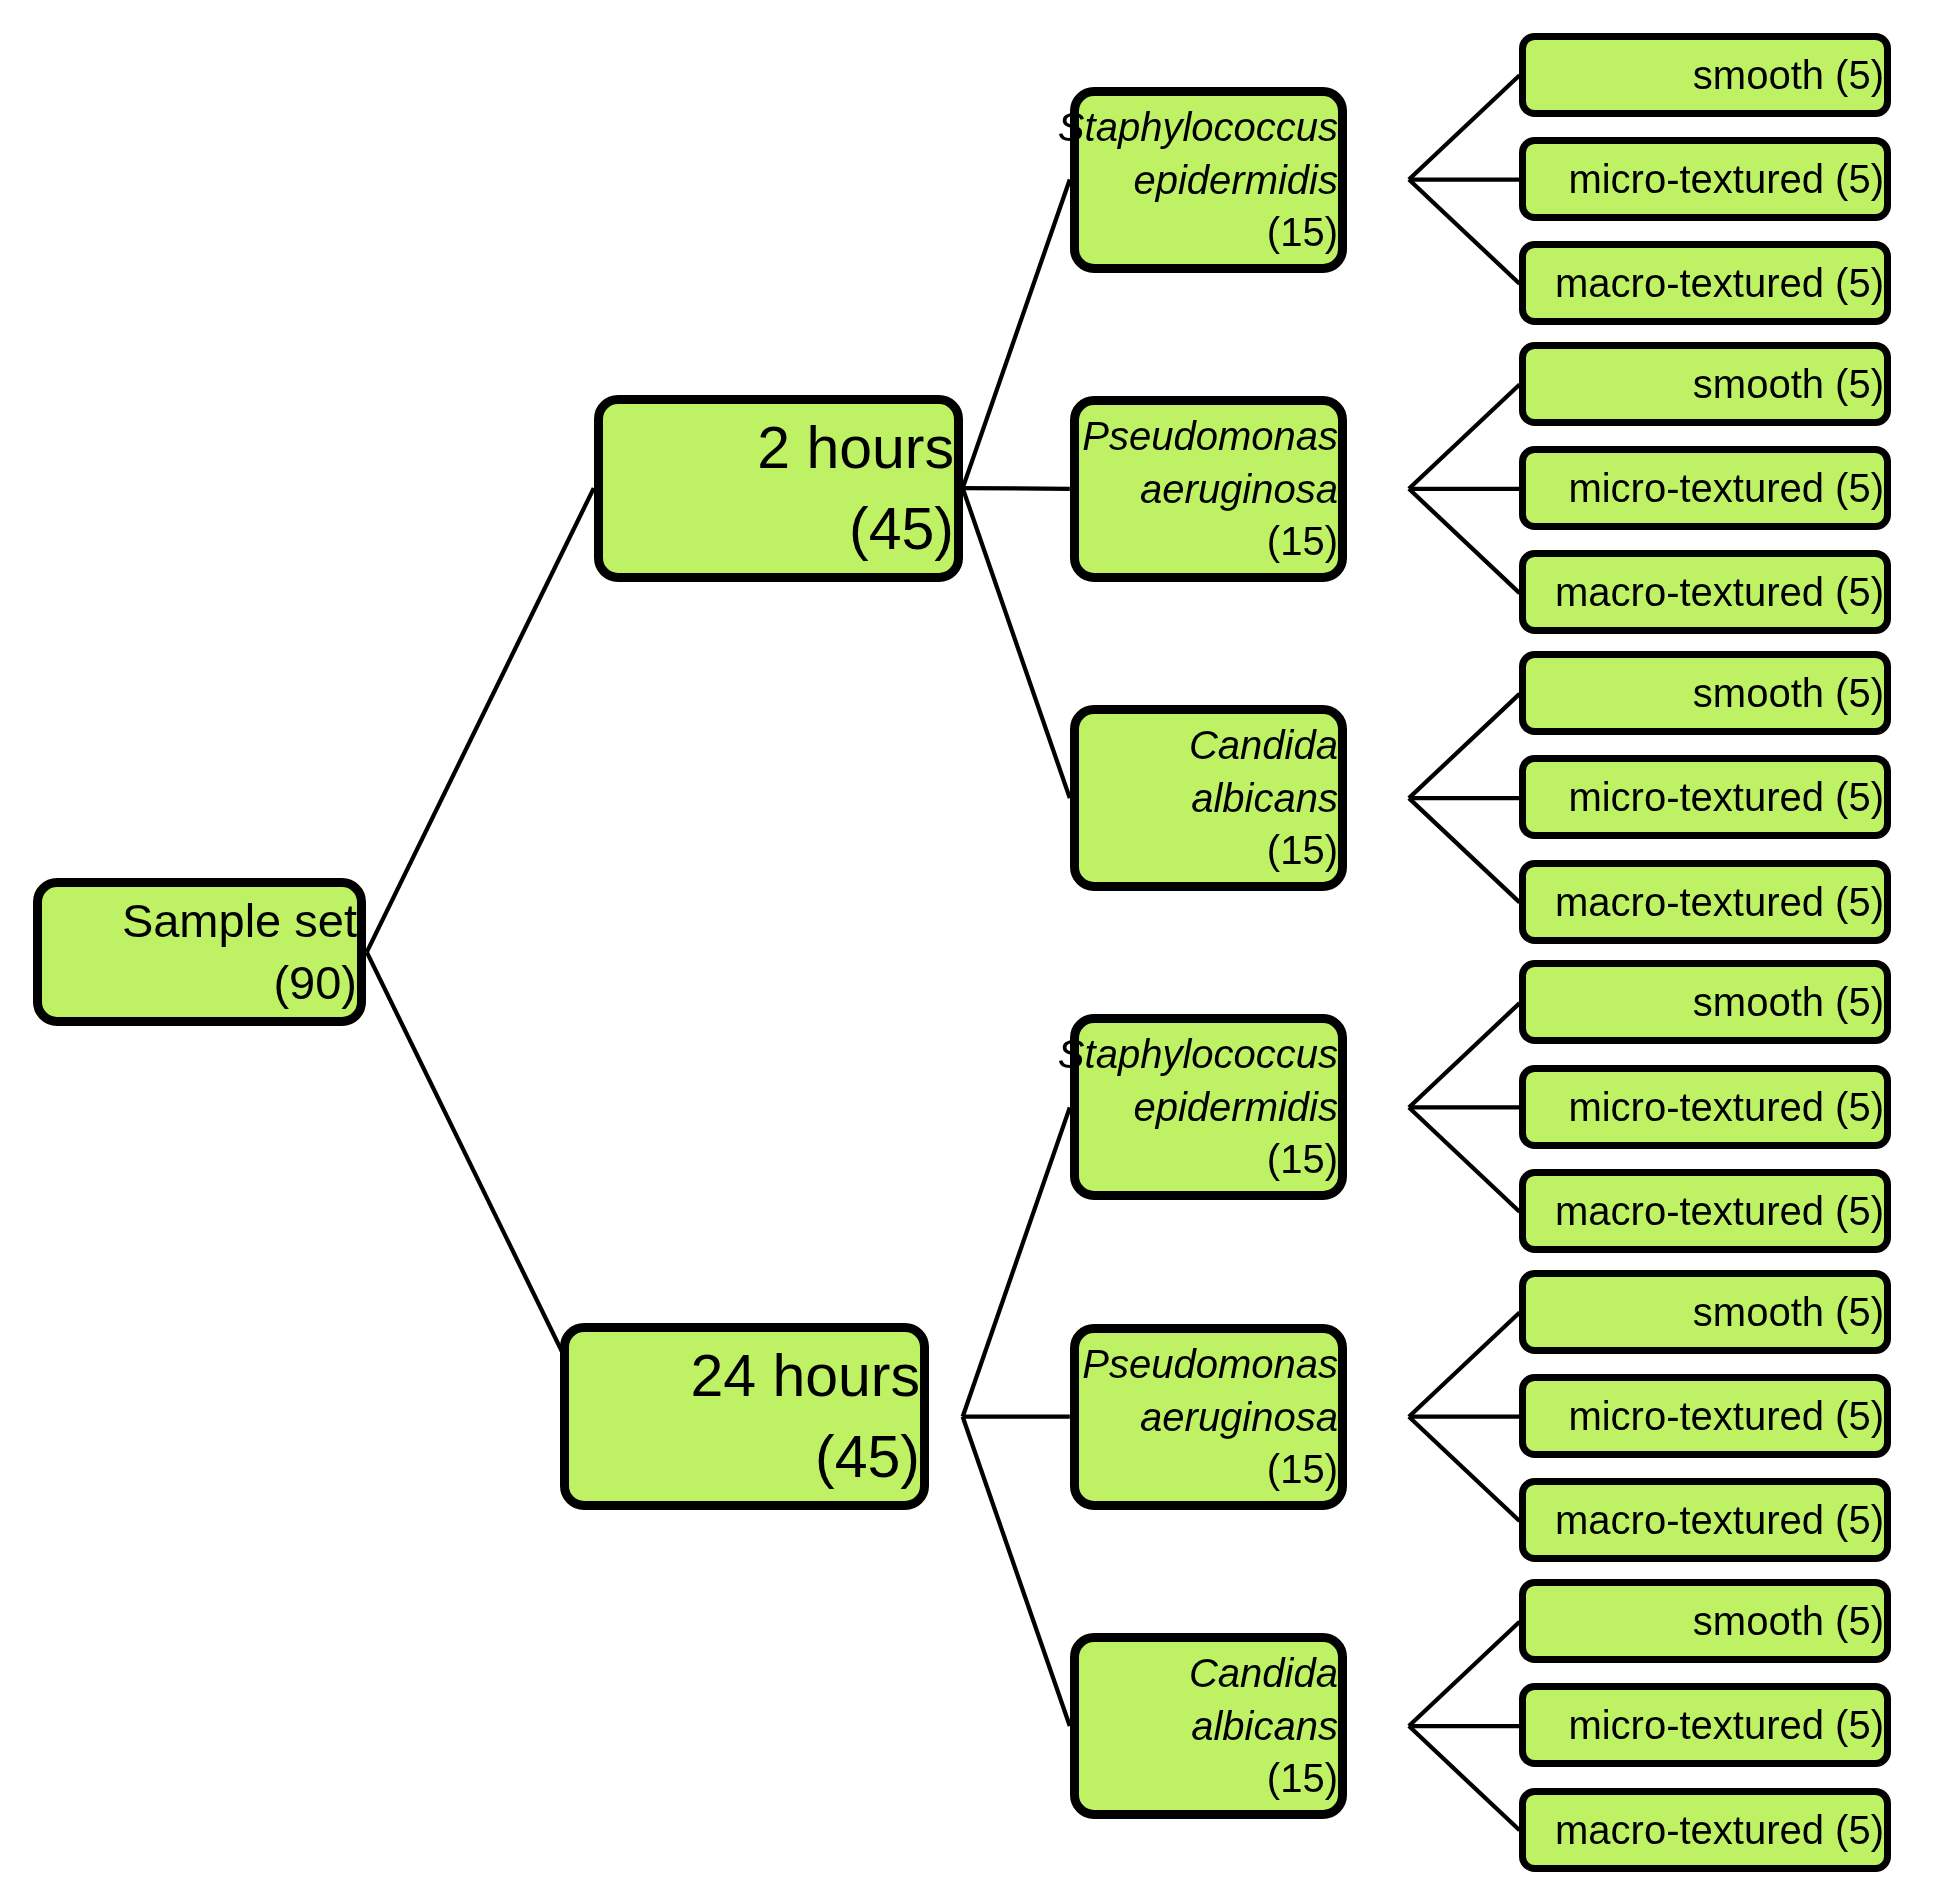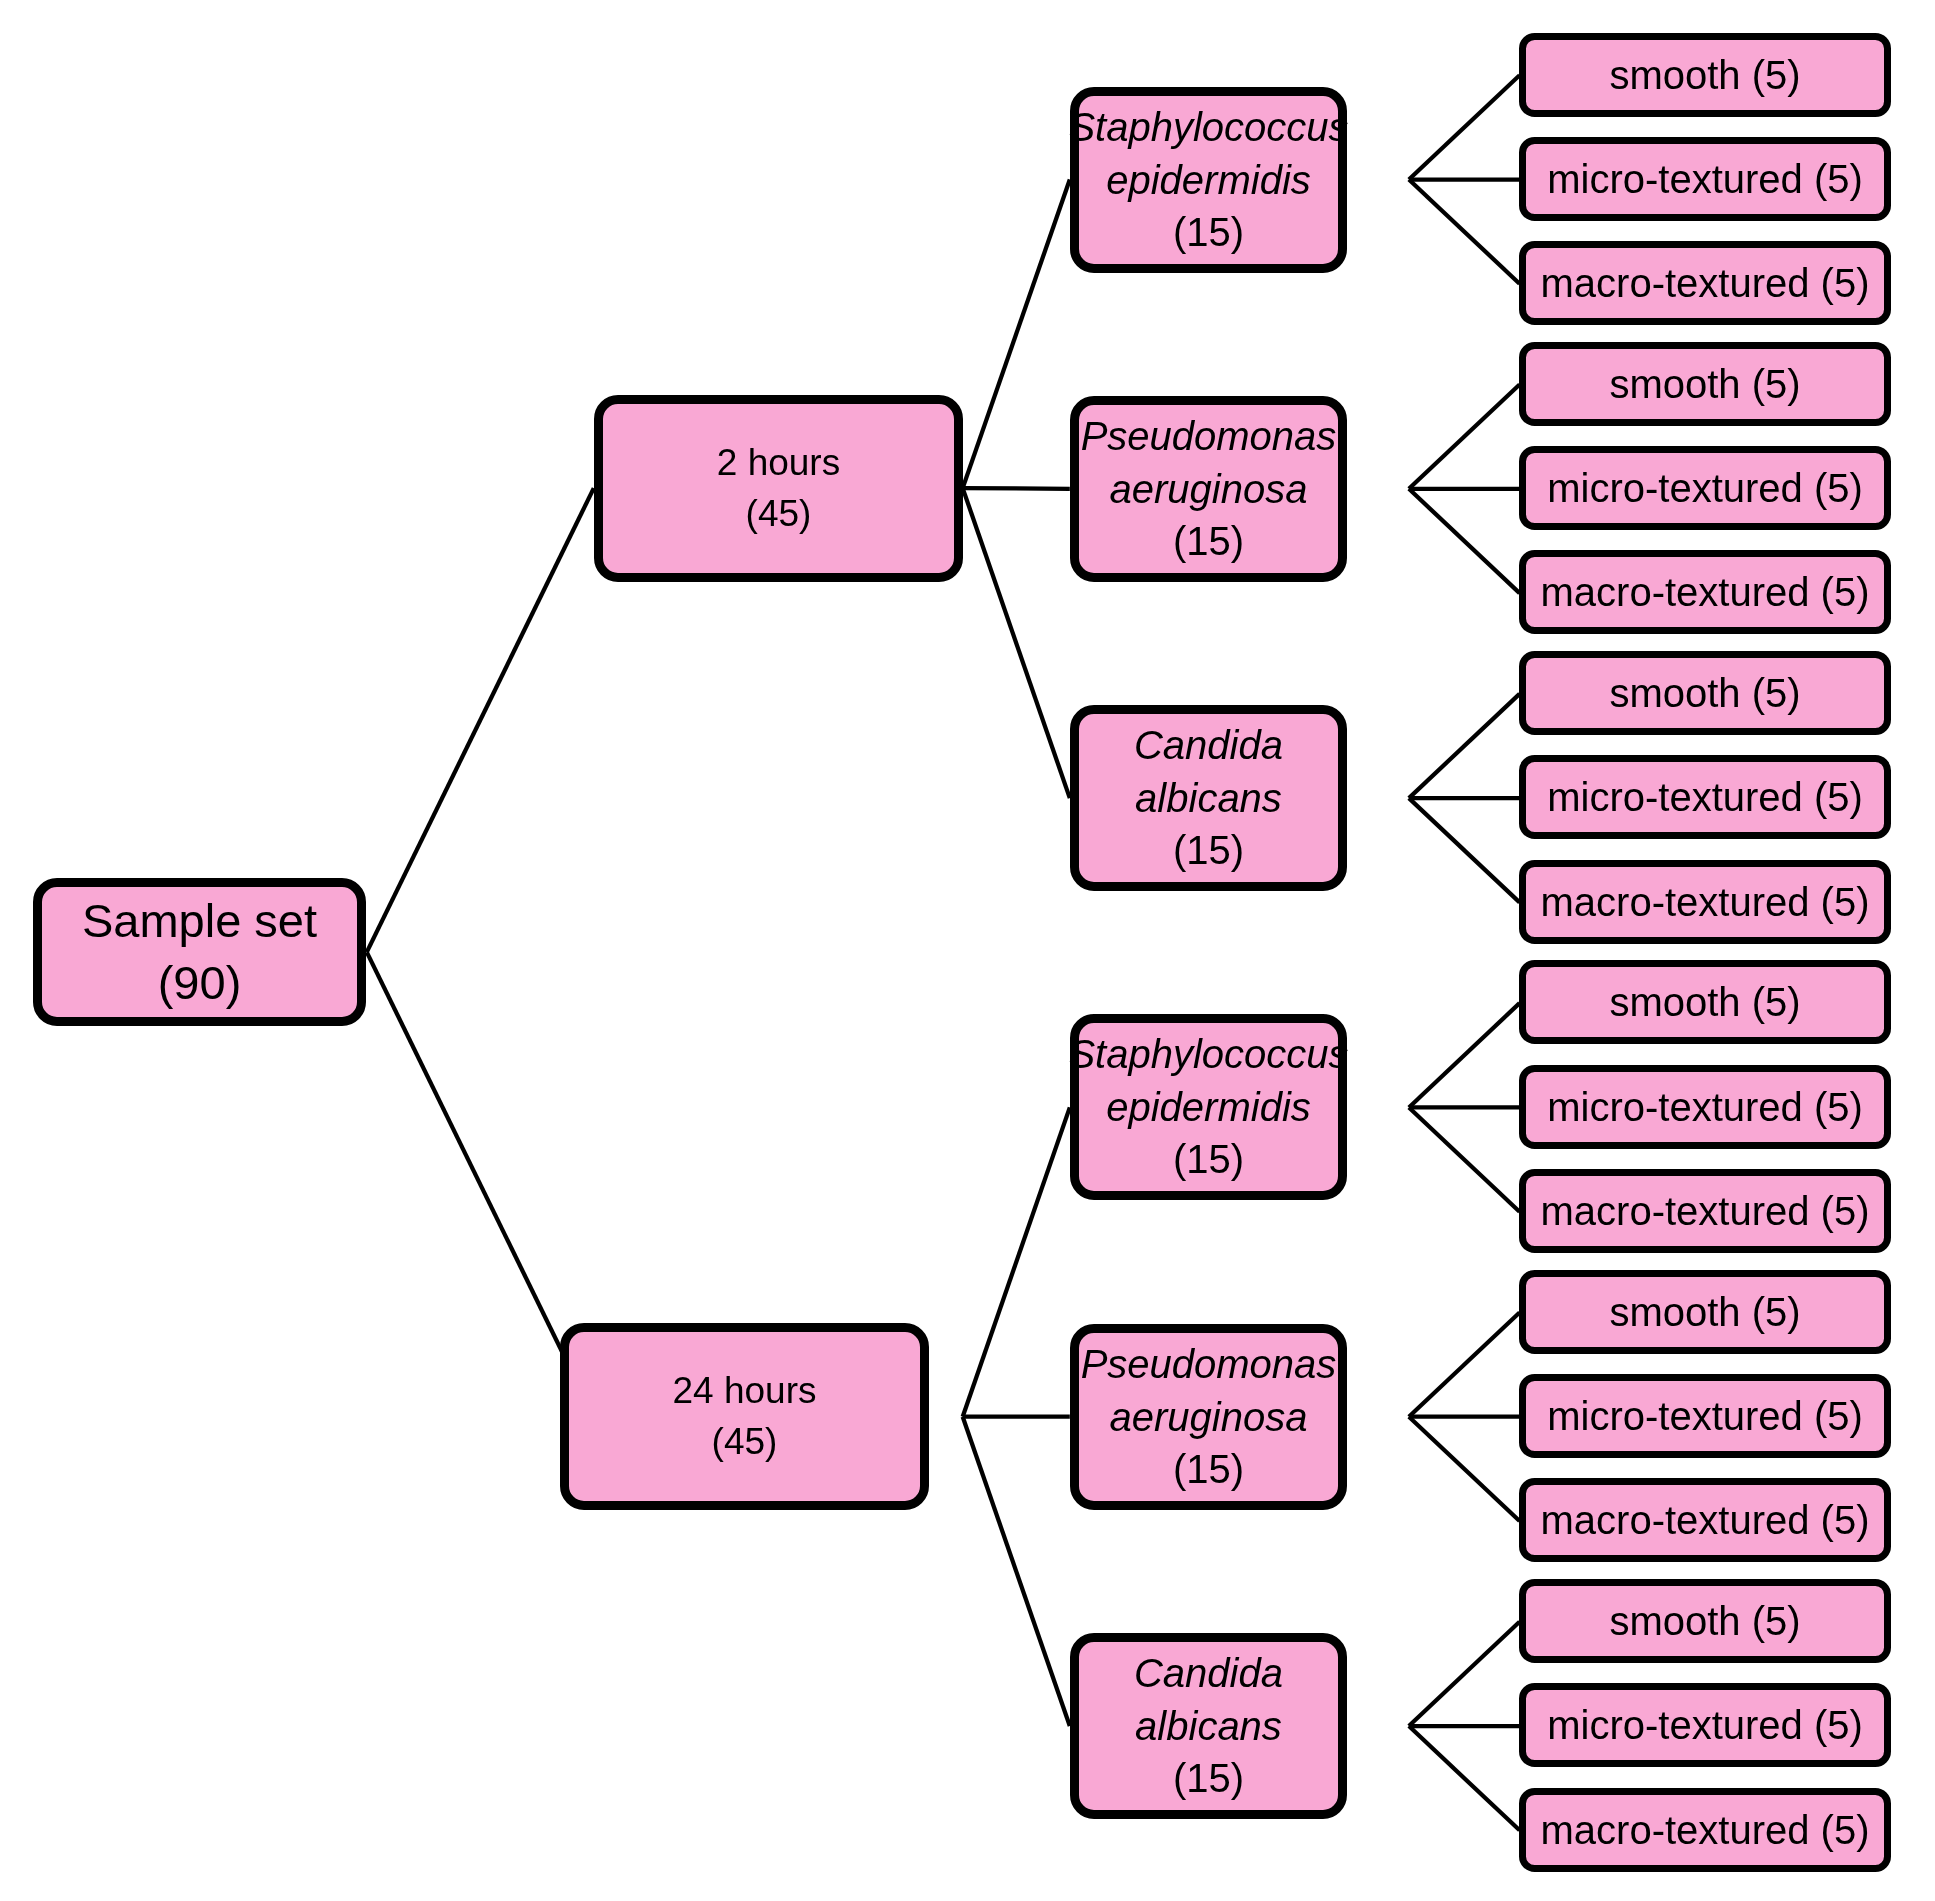--- a/index.html
+++ b/index.html
@@ -23,37 +23,37 @@
     z-index: 1;
   }
   svg.connectors line {
     stroke: #000000;
     stroke-width: 6;
   }
   .node {
     position: absolute;
     z-index: 2;
     box-sizing: border-box;
-    background: #f9a8d4;
+    background: #bef264;
     border: 9.2px solid #000000;
     border-radius: 24px;
     display: flex;
     flex-direction: column;
-    align-items: center;
+    align-items: flex-end;
     justify-content: center;
     text-align: center;
     color: #000000;
   }
   .root-node {
     left: 33px; top: 878px; width: 333px; height: 148px;
     font-size: 47px; line-height: 1.32;
   }
   .hours-node {
     width: 369px; height: 187px;
-    font-size: 37px; line-height: 1.36;
+    font-size: 59px; line-height: 1.36;
   }
   .hours-node.h2  { left: 594px; top: 395px; }
   .hours-node.h24 { left: 560px; top: 1323px; }
   .species-node {
     left: 1070px; width: 277px; height: 186px;
     font-size: 40px; line-height: 1.32;
   }
   .species-node .sp { font-style: italic; }
   .sp1 { top: 87px; }
   .sp2 { top: 396px; }

